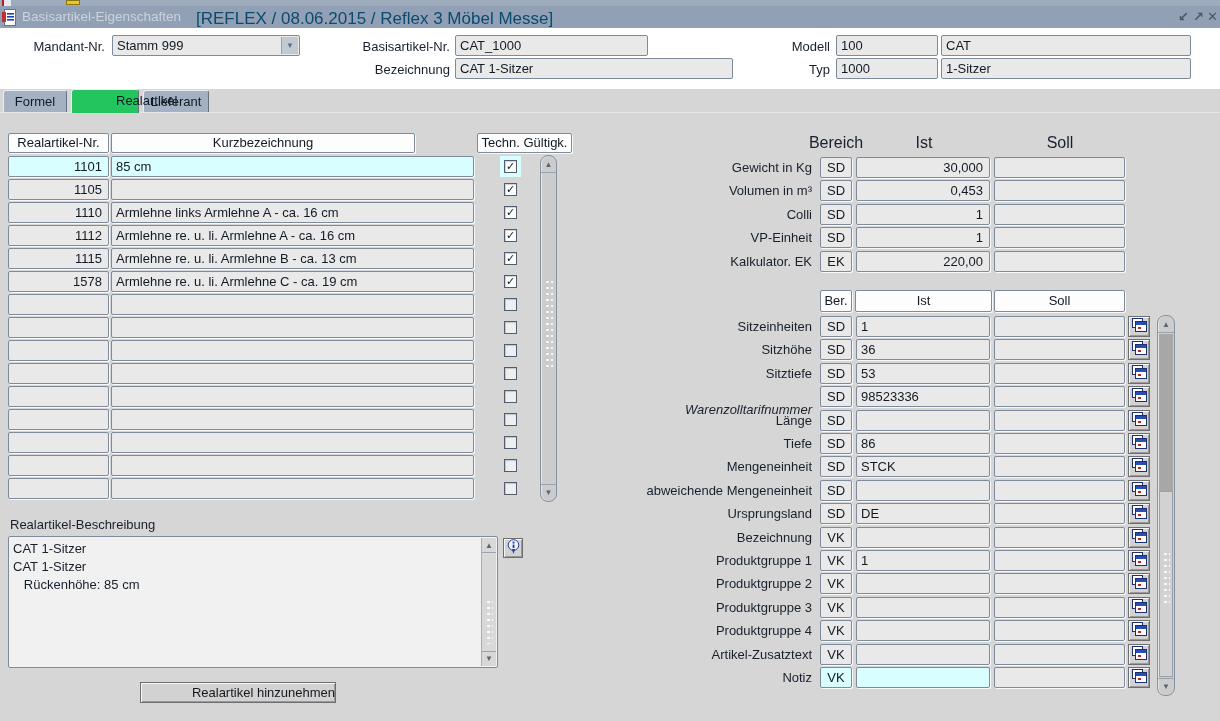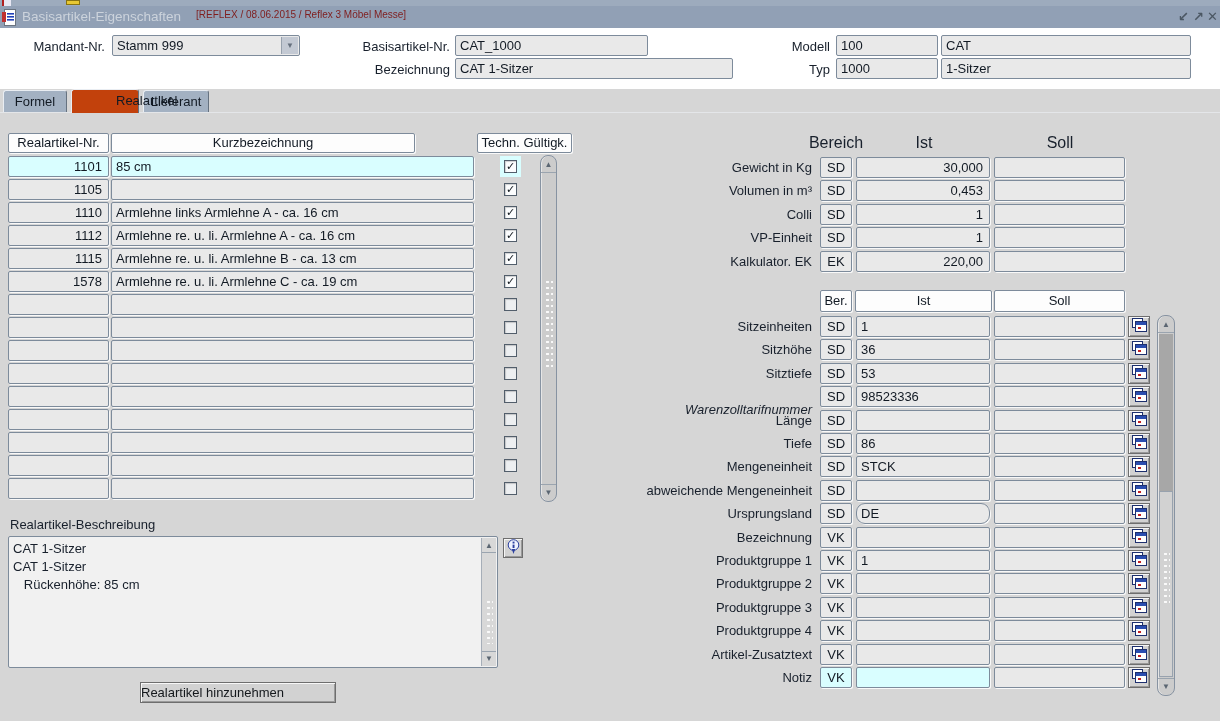--- a/index.html
+++ b/index.html
@@ -9,35 +9,35 @@
 
   
   .topsliver { position:absolute; left:0; top:0; width:1220px; height:6px; background:#9dabbd; }
   .sliver-doc { position:absolute; left:2px; top:0; width:9px; height:6px; background:#e8e8f4; border-left:2px solid #b02020; }
   .sliver-folder { position:absolute; left:66px; top:0; width:14px; height:5px; background:#e8c832; border:1px solid #8a7410; }
 
   
   .titlebar { position:absolute; left:0; top:6px; width:1220px; height:22px; background:#91a0b5; display:flex; align-items:center; }
   .doc-icon { position:absolute; left:2px; top:3px; width:14px; height:17px; }
   .title-main { position:absolute; left:22px; top:3px; color:#ccd3dc; font-size:13.5px; white-space:nowrap; }
-  .title-sub { position:absolute; left:196px; top:3px; color:#7f1d1d; font-size:10px; white-space:nowrap; }
+  .title-sub { position:absolute; left:196px; top:3px; color:#0c4a6e; font-size:17px; white-space:nowrap; }
   .winctl { position:absolute; top:2px; width:15px; height:17px; color:#4b5763; font-weight:bold; font-size:13px; line-height:17px; text-align:center; cursor:default; }
 
   
   .headerarea { position:absolute; left:0; top:28px; width:1220px; height:61px; background:#ffffff; }
   .lbl { position:absolute; text-align:right; white-space:nowrap; font-size:13px; color:#18202c; line-height:15px; }
   .fld { position:absolute; height:21px; background:#e9e9e9; border:1px solid #7d8b9b; border-radius:2px; box-shadow:1px 1px 0 rgba(255,255,255,.85); font-size:13px; line-height:18px; padding:1px 4px 0 4px; white-space:nowrap; overflow:hidden; }
   .fld.num { text-align:right; padding-right:6px; }
   .fld.sel { background:#d9feff; }
   .fld.cyan { background:#d9feff; }
   .combo-arrow { position:absolute; right:1px; top:1px; bottom:1px; width:17px; background:#c3c9d3; border-left:1px solid #97a1ad; color:#66707e; font-size:8px; line-height:17px; text-align:center; }
 
   
   .tab { position:absolute; top:90px; height:22px; background:#a3b1c2; border:1px solid #667280; border-bottom:none; border-top-color:#e9edf2; border-left-color:#e9edf2; border-radius:3px 3px 0 0; text-align:center; font-size:13px; line-height:21px; color:#121a24; }
-  .tab.active { top:89px; height:24px; background:#c2410c; line-height:22px; z-index:3;padding-left:44px; }
+  .tab.active { top:89px; height:24px; background:#22c55e; line-height:22px; z-index:3;padding-left:44px; }
   .tabline { position:absolute; left:0; top:112px; width:1220px; height:1px; background:#e4e6e9; }
 
   
   .hdrbox { position:absolute; height:20px; background:#fdfdfd; border:1px solid #7d8b9b; border-radius:2px; box-shadow:1px 1px 0 rgba(255,255,255,.85); text-align:center; font-size:13px; line-height:18px; white-space:nowrap; overflow:hidden; }
   .hdrlbl { position:absolute; text-align:center; font-size:16px; white-space:nowrap; color:#18202c; }
 
   
   .cbwrap { position:absolute; width:21px; height:21px; display:flex; align-items:center; justify-content:center; }
   .cbwrap.sel { background:#d9feff; }
   .cb { width:13px; height:13px; border:1px solid #525e6b; background:#edeff1; box-shadow:inset 1px 1px 1px rgba(0,0,0,.18); font-size:11px; font-weight:bold; line-height:11px; text-align:center; color:#10161c; }
@@ -51,21 +51,21 @@
   .sb-dots { position:absolute; left:3px; right:3px; background-image:radial-gradient(circle, #fafafa 1.1px, rgba(0,0,0,0) 1.5px); background-size:5px 6px; background-position:1px 1px; }
   .sb-darktrack { position:absolute; left:1px; right:1px; background:#a7a7a7; }
   .sb-thumb { position:absolute; left:1px; right:1px; background:#d2d2d2; border:1px solid #98a2ae; }
 
   
   .descbox { position:absolute; left:8px; top:536px; width:490px; height:132px; background:#f1f1f1; border:1px solid #7d8b9b; border-radius:2px; }
   .desctext { position:absolute; left:4px; top:3px; right:20px; bottom:3px; font-size:13px; line-height:18px; white-space:pre; overflow:hidden; color:#18202c; }
   .descscroll { position:absolute; right:1px; top:1px; bottom:1px; width:15px; background:#d8d8d8; border-left:1px solid #a6aeb8; }
 
   
-  .pushbtn { position:absolute; background:#d2d2d2; border:1px solid #6e6e6e; box-shadow:inset 1px 1px 0 #f8f8f8, inset -1px -1px 0 #9a9a9a; text-align:left; font-size:13px; line-height:19px; color:#14181c; }
+  .pushbtn { position:absolute; background:#d2d2d2; border:1px solid #6e6e6e; box-shadow:inset 1px 1px 0 #f8f8f8, inset -1px -1px 0 #9a9a9a; text-align:right; font-size:13px; line-height:19px; color:#14181c; }
   .toolbtn { position:absolute; background:#d2d2d2; border:1px solid #6e6e6e; box-shadow:inset 1px 1px 0 #f6f6f6, inset -1px -1px 0 #999; display:flex; align-items:center; justify-content:center; }
 
   .plabel { position:absolute; text-align:right; white-space:nowrap; font-size:13px; color:#18202c; line-height:16px; }
   .rowsbox { position:absolute; }
 </style>
 </head>
 <body>
 
 <div id="root">
 
@@ -349,21 +349,21 @@
       <div class="toolbtn" style="left:428px;top:164px;width:22px;height:21px;">
         <span><svg width="15" height="14" viewBox="0 0 15 14">
             <rect x="0.5" y="0.5" width="10" height="9" fill="#ffffff" stroke="#1c2f6e"></rect>
             <rect x="3.5" y="3.5" width="11" height="10" fill="#ffffff" stroke="#1c2f6e"></rect>
             <rect x="4" y="4" width="10" height="3" fill="#2a4db0"></rect>
             <rect x="6" y="9" width="3" height="2" fill="#c22222"></rect>
           </svg></span>
       </div>
       <div class="plabel" style="left:-145px;top:190px;width:257px;">Ursprungsland</div>
       <div class="fld" style="left:120px;top:187px;width:32px;text-align:center;">SD</div>
-      <div class="fld" style="left:156px;top:187px;width:134px;border-radius:9px;">DE</div>
+      <div class="fld" style="left:156px;top:187px;width:134px;">DE</div>
       <div class="fld" style="left:294px;top:187px;width:131px;"></div>
       <div class="toolbtn" style="left:428px;top:187px;width:22px;height:21px;">
         <span><svg width="15" height="14" viewBox="0 0 15 14">
             <rect x="0.5" y="0.5" width="10" height="9" fill="#ffffff" stroke="#1c2f6e"></rect>
             <rect x="3.5" y="3.5" width="11" height="10" fill="#ffffff" stroke="#1c2f6e"></rect>
             <rect x="4" y="4" width="10" height="3" fill="#2a4db0"></rect>
             <rect x="6" y="9" width="3" height="2" fill="#c22222"></rect>
           </svg></span>
       </div>
       <div class="plabel" style="left:-145px;top:214px;width:257px;">Bezeichnung</div>

